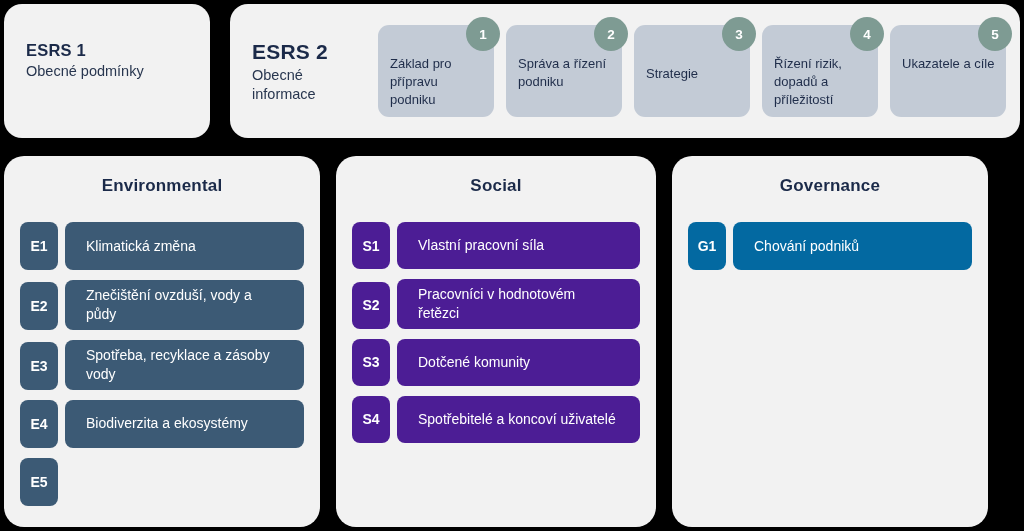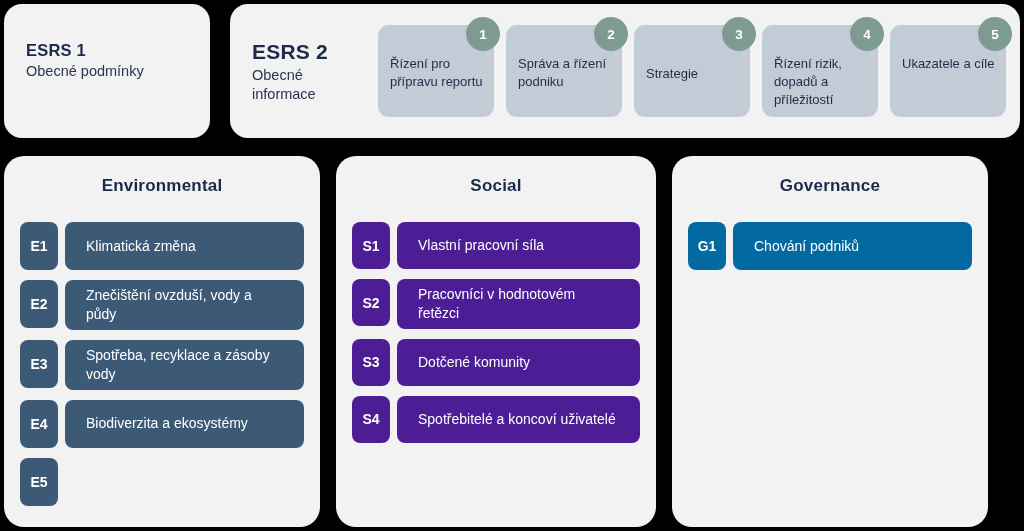--- a/index.html
+++ b/index.html
@@ -76,21 +76,21 @@
   .col-env { width: 316px; }
   .col-soc { width: 320px; }
   .col-gov { width: 316px; }
 
   .col-title {
     text-align: center; font-size: 17px; font-weight: bold;
     color: #1B2A49; letter-spacing: .2px;
     margin-bottom: 26px;
   }
 
-  .row { display: flex; gap: 7px; margin-bottom: 10px; align-items: flex-start; }
+  .row { display: flex; gap: 7px; margin-bottom: 10px; align-items: flex-end; }
   .row-code {
     width: 38px; min-height: 48px;
     border-radius: 8px;
     color: #FFFFFF; font-size: 14px; font-weight: bold;
     display: flex; align-items: center; justify-content: center;
     flex: none;
   }
   .row-label {
     flex: 1; min-height: 48px;
     border-radius: 8px;
@@ -122,21 +122,21 @@
     <div class="panel esrs2">
       <div class="esrs-label esrs2-label">
         <span class="lbl-title">ESRS 2</span>
         <span class="lbl-sub">Obecné
 informace</span>
       </div>
 
       <div class="cards">
         <div class="card">
           <span class="badge">1</span>
-          <span class="card-text">Řízení pro přípravu reportu</span>
+          <span class="card-text">Základ pro přípravu podniku</span>
         </div>
         <div class="card">
           <span class="badge">2</span>
           <span class="card-text">Správa a řízení podniku</span>
         </div>
         <div class="card short">
           <span class="badge">3</span>
           <span class="card-text">Strategie</span>
         </div>
         <div class="card">

